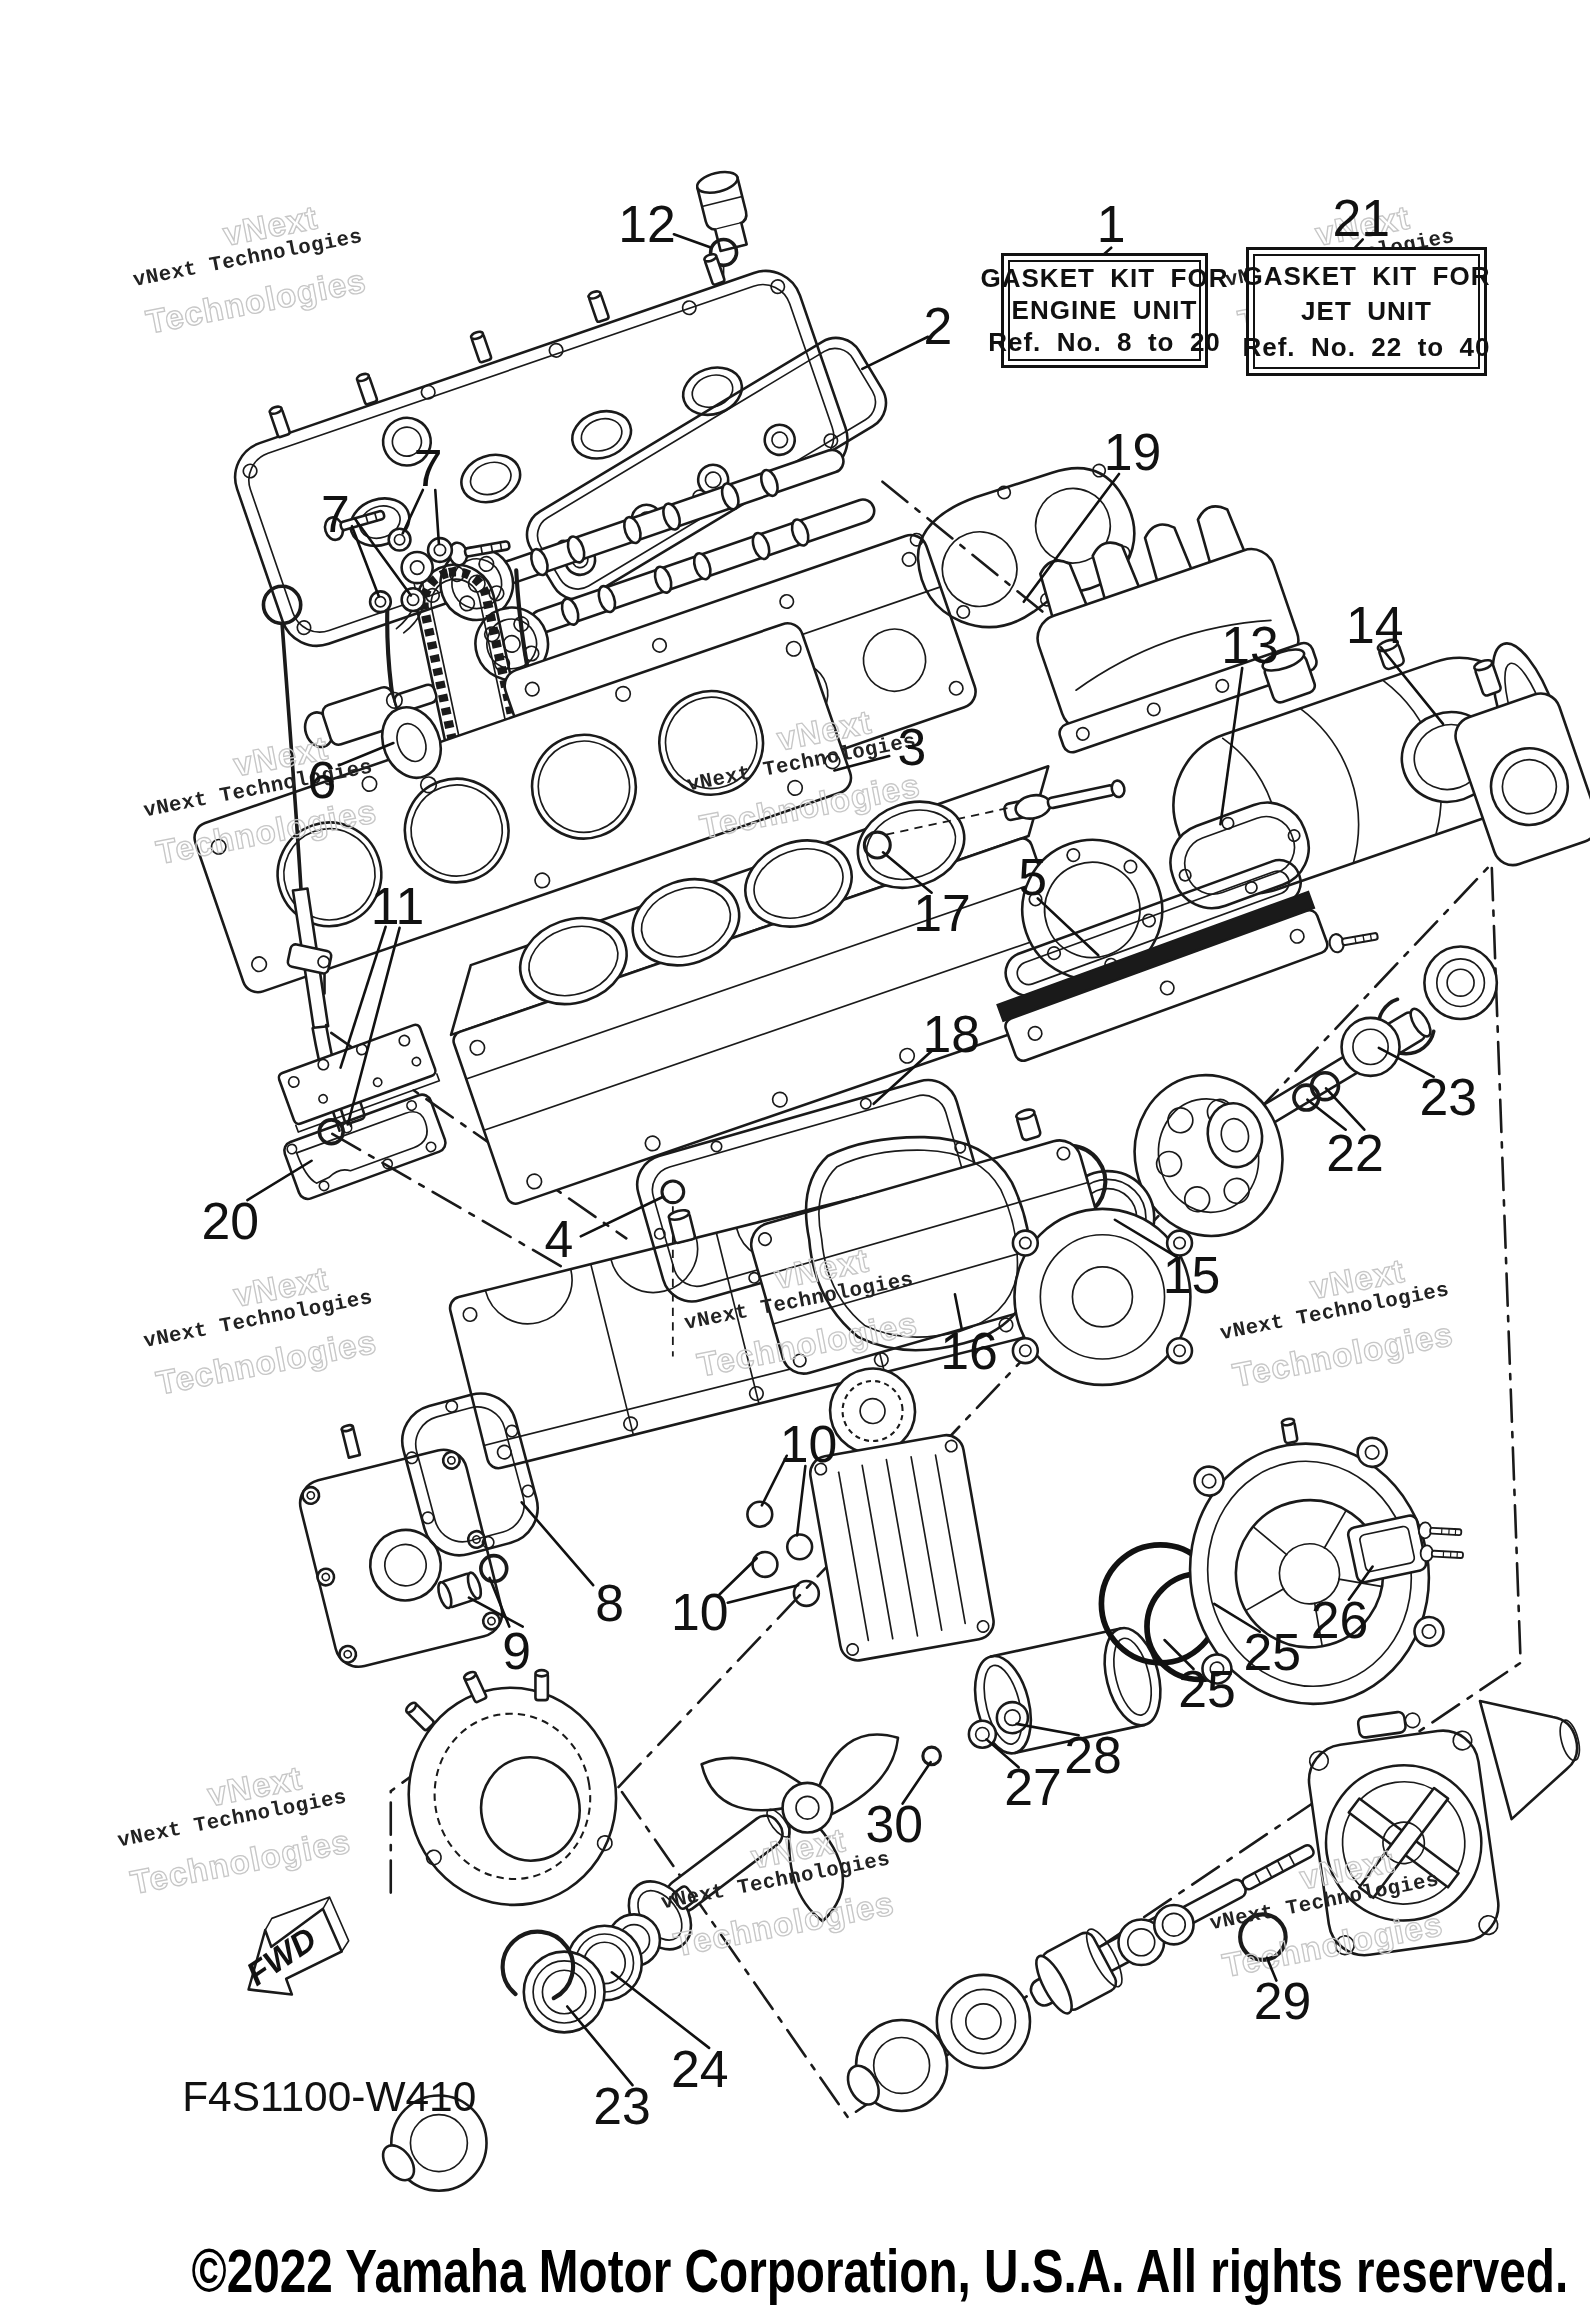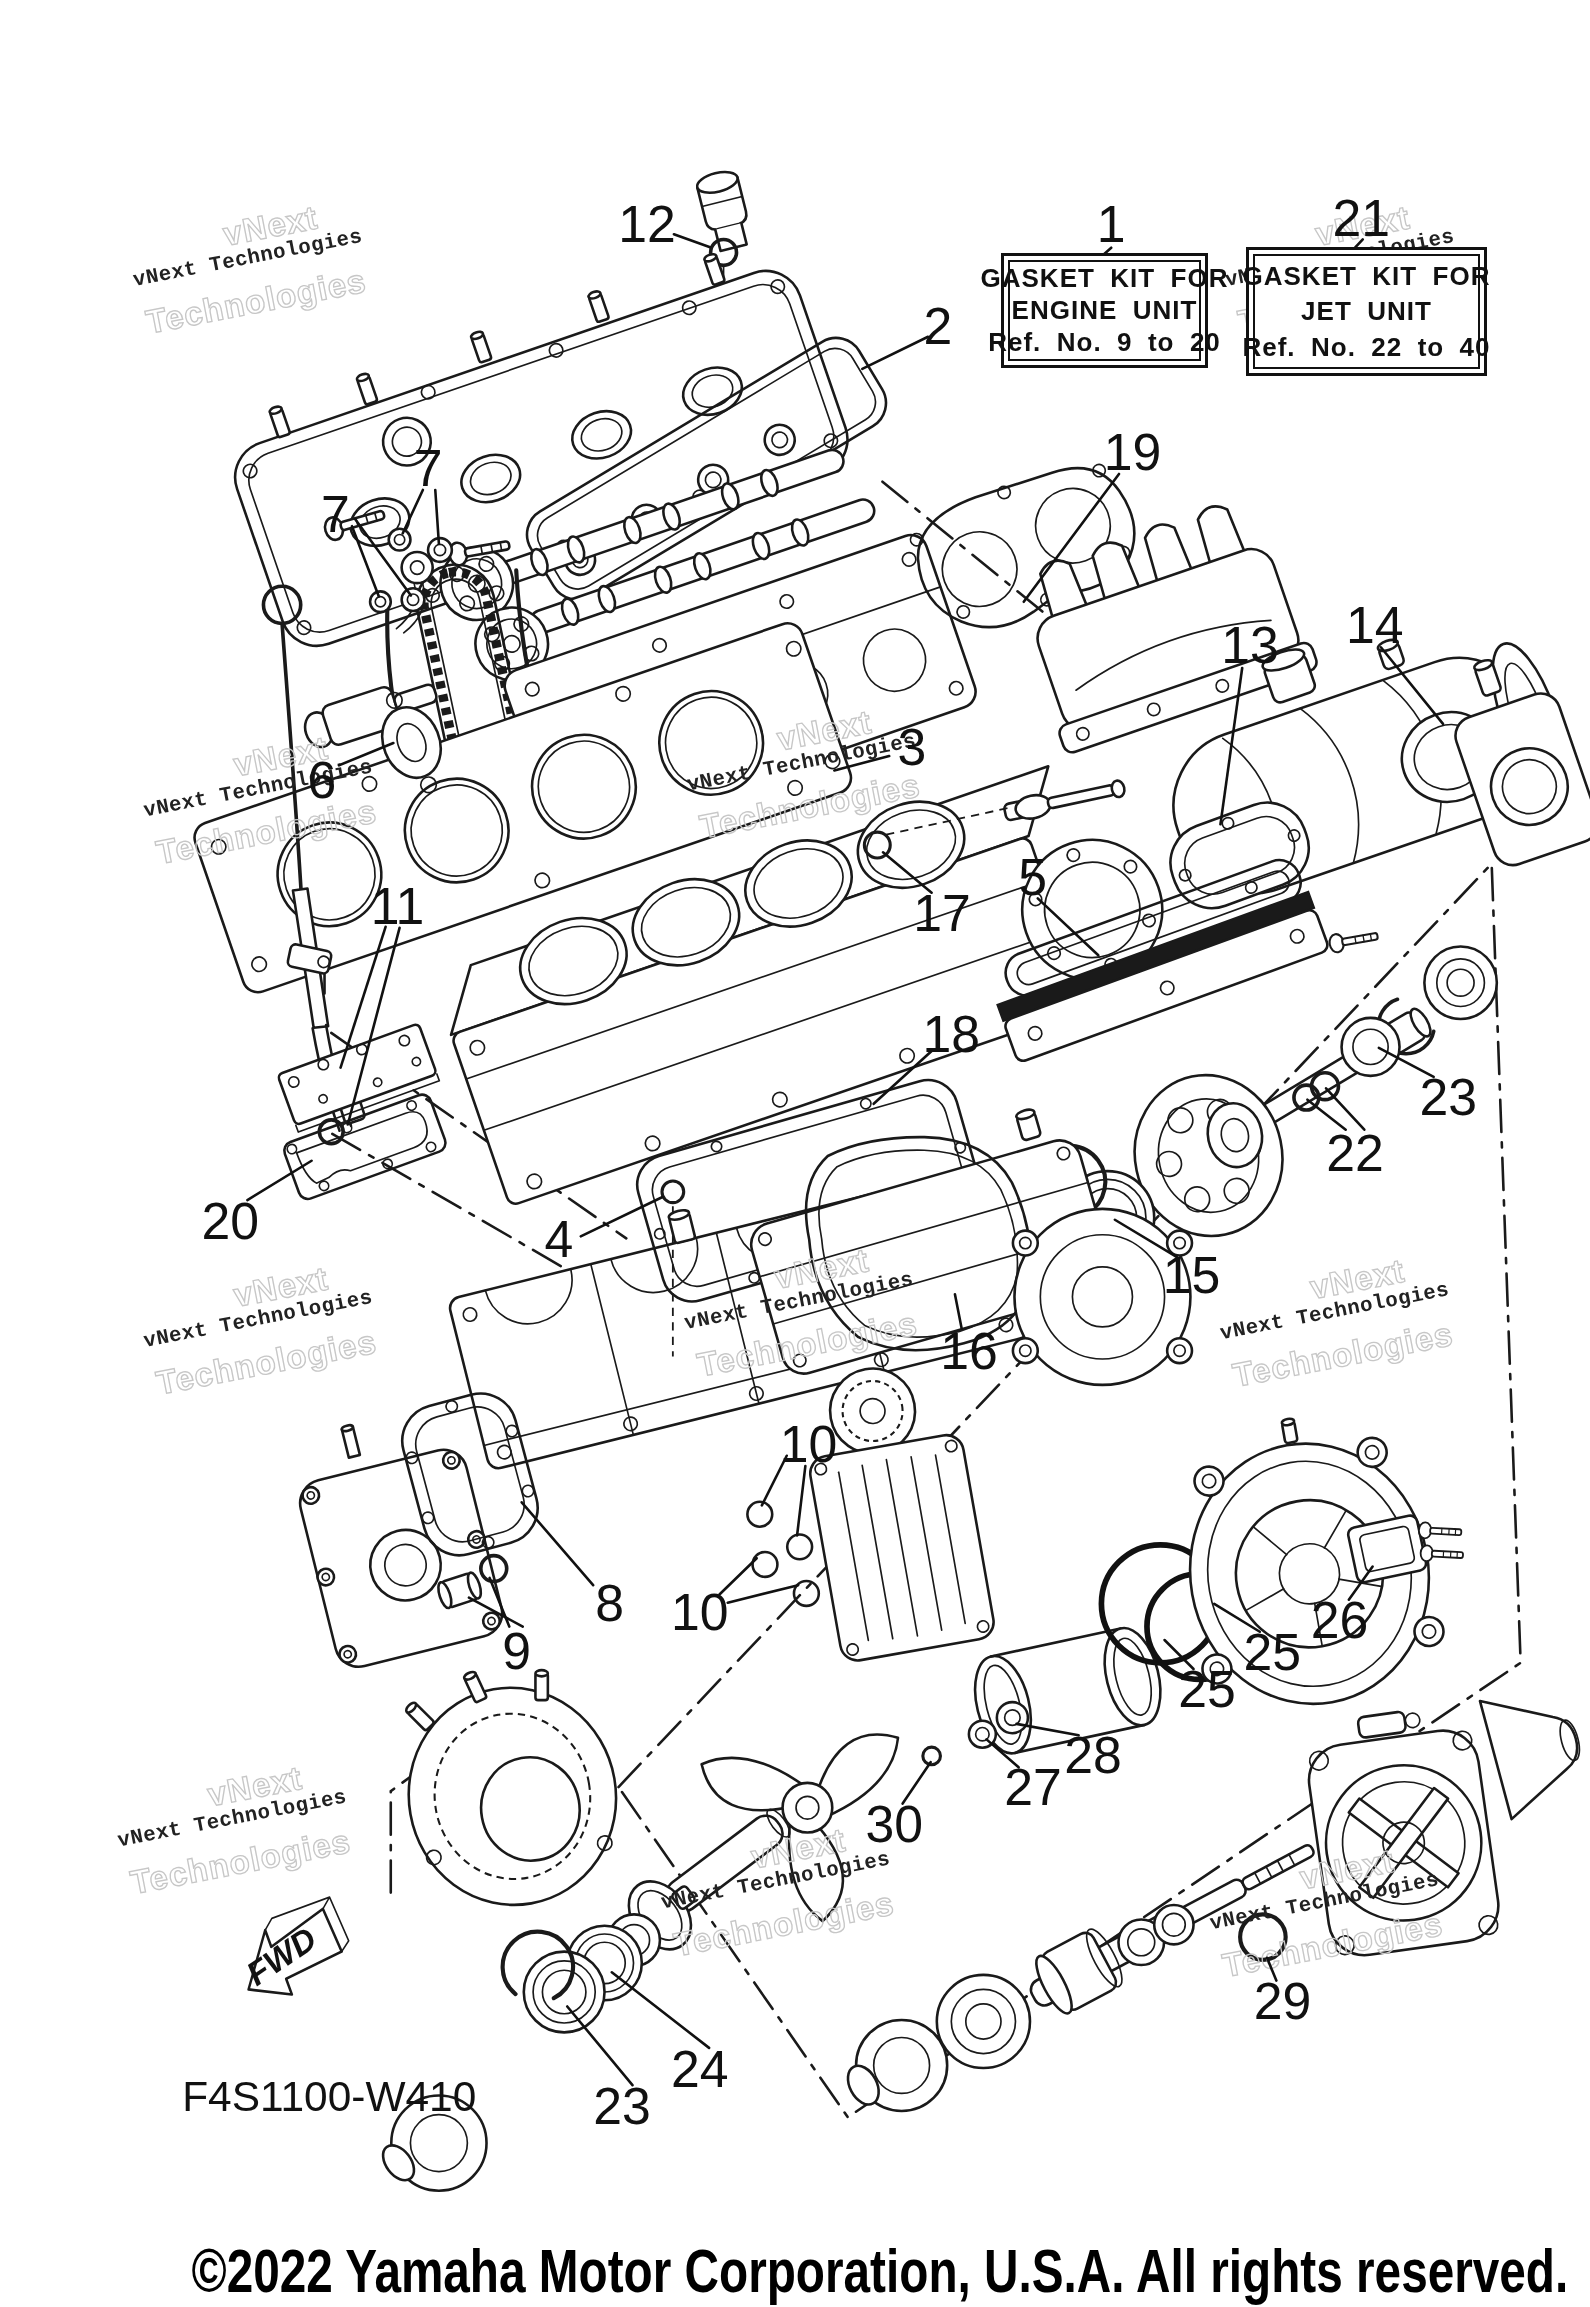--- a/index.html
+++ b/index.html
@@ -921,21 +921,21 @@
       </g>
 
   <text class="code-text" x="352" y="4078">F4S1100-W410</text>
   <text class="footer-text" x="370" y="4428" textLength="2660" lengthAdjust="spacingAndGlyphs">©2022 Yamaha Motor Corporation, U.S.A. All rights reserved.</text>
 </svg>
 
 <div class="kit-box" style="left:1001px;top:253px;width:207px;height:115px;">
   <div class="inner">
     <div class="l">GASKET KIT FOR</div>
     <div class="l">ENGINE UNIT</div>
-    <div class="l">Ref. No. 9 to 20</div>
+    <div class="l">Ref. No. 8 to 20</div>
   </div>
 </div>
 <div class="kit-box" style="left:1246px;top:247px;width:241px;height:129px;">
   <div class="inner">
     <div class="l">GASKET KIT FOR</div>
     <div class="l">JET UNIT</div>
     <div class="l">Ref. No. 22 to 40</div>
   </div>
 </div>
 

